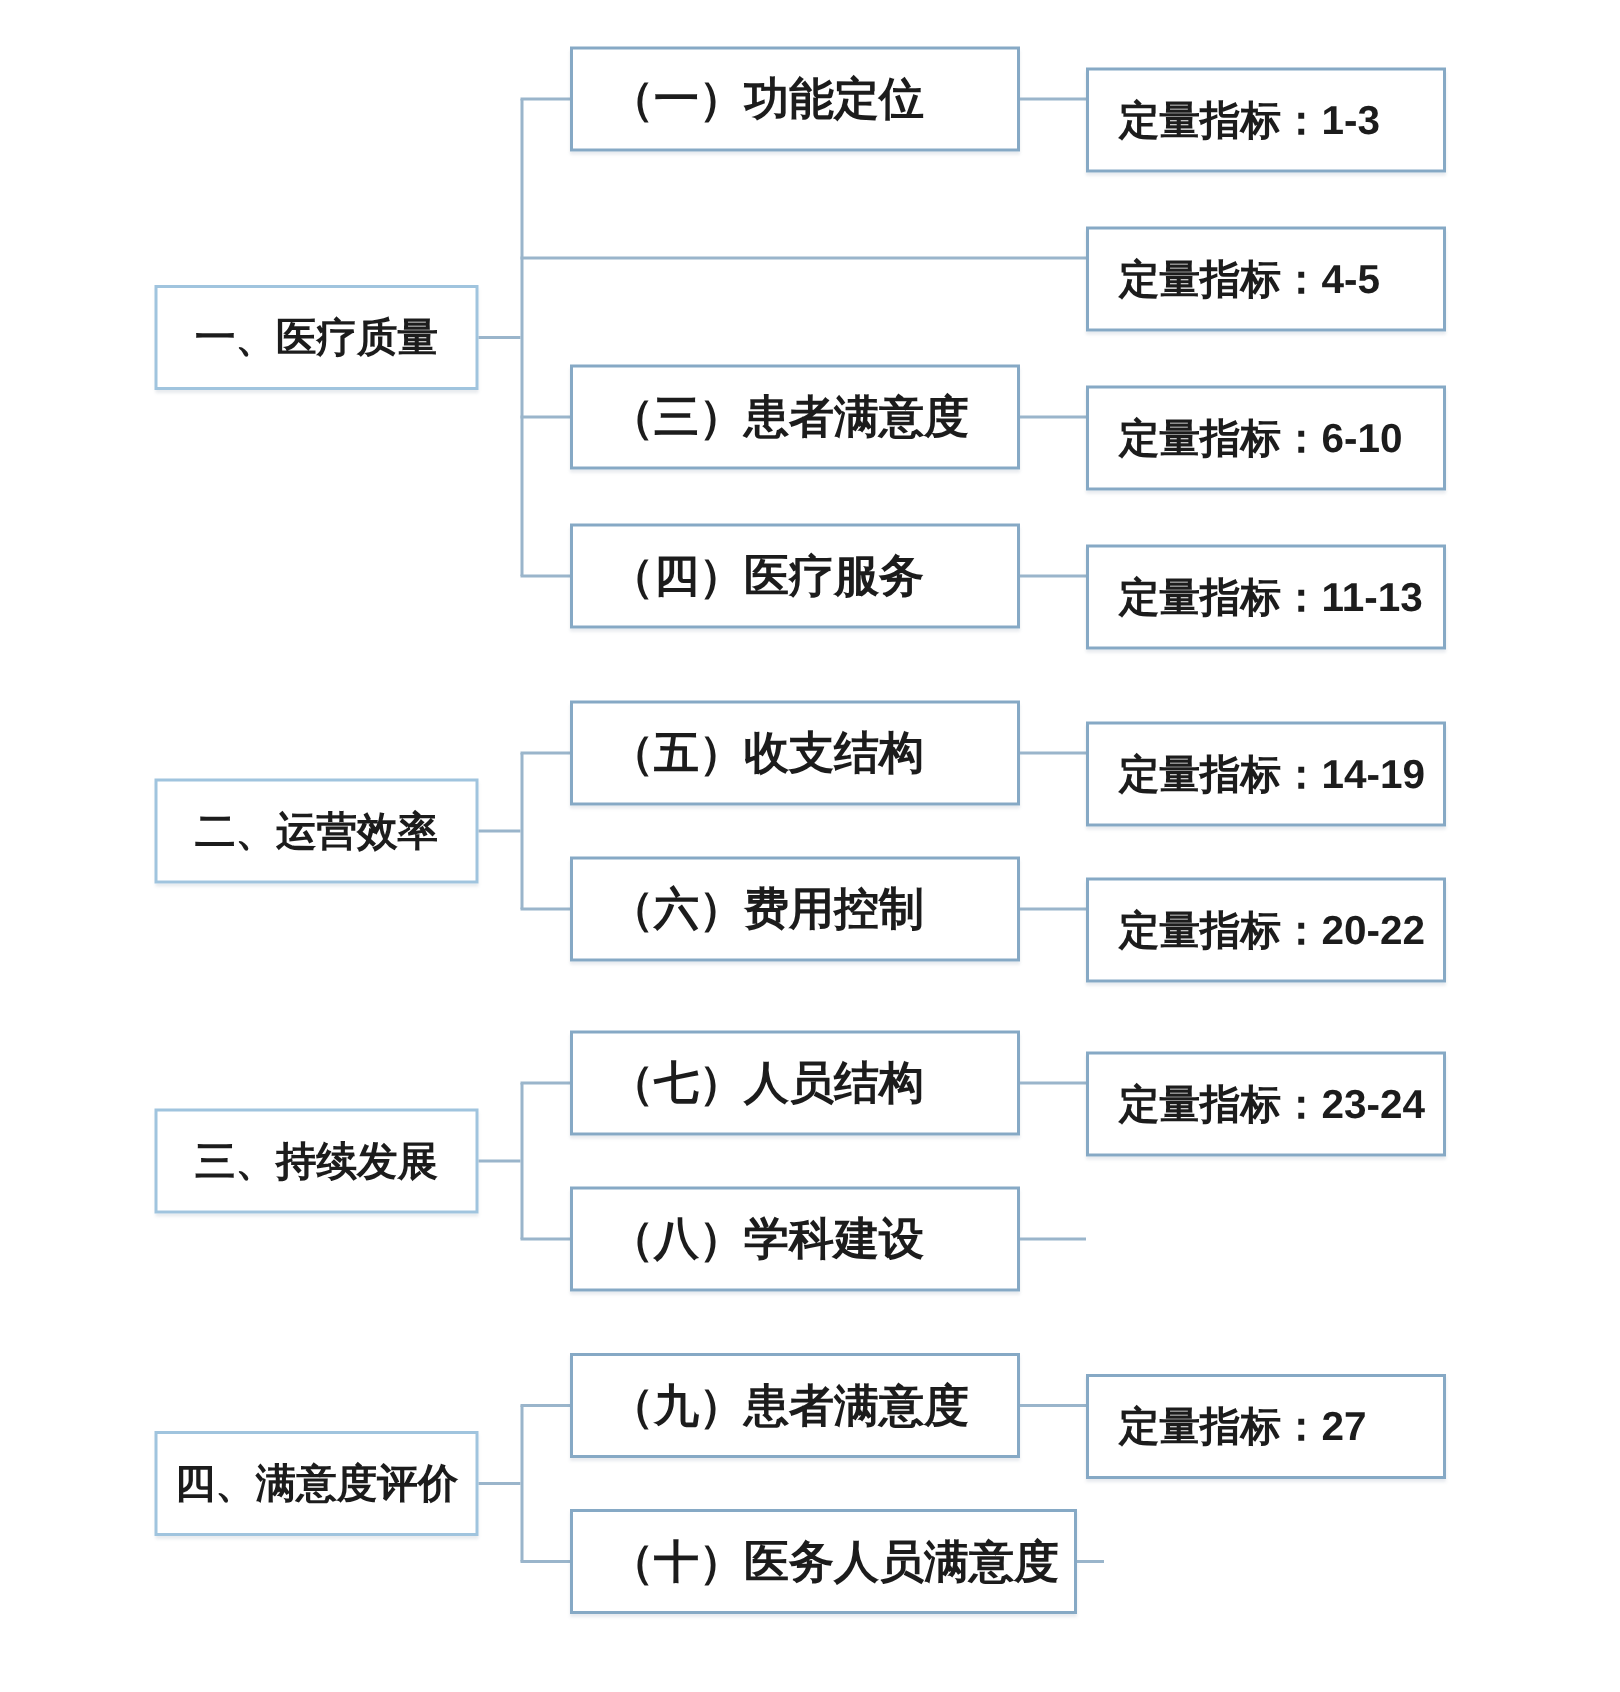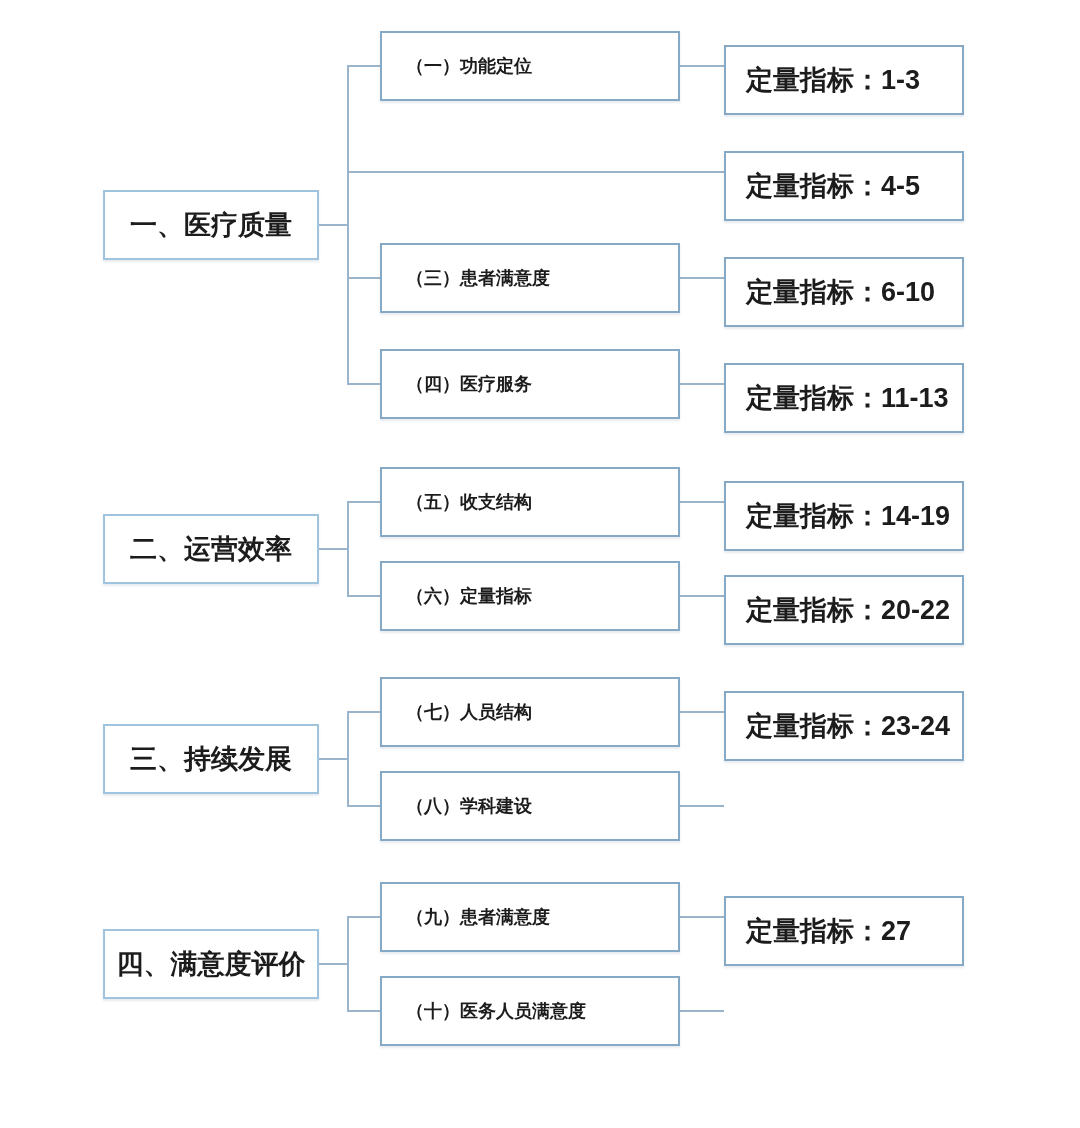--- a/index.html
+++ b/index.html
@@ -25,33 +25,33 @@
     display:flex;align-items:center;justify-content:center;
     font-size:27px;font-weight:700;color:var(--text);
     box-shadow:0 2px 2px rgba(120,140,160,0.18);
     white-space:nowrap;
   }
   .cat-link{width:28px;height:2px;background:var(--line);flex:0 0 auto;}
   .children{
     position:relative;display:flex;flex-direction:column;
   }
   .group-1 .children{gap:36px;}
-  .group-2 .children,.group-3 .children,.group-4 .children{gap:24px;}
+  .group-2 .children,.group-3 .children,.group-4 .children{gap:34px;}
   .trunk{
     position:absolute;left:0;top:35px;bottom:35px;width:2px;background:var(--line);
   }
   .child-row{display:flex;align-items:center;height:70px;}
   .branch{width:33px;height:2px;background:var(--line);flex:0 0 auto;}
   .mid-slot{display:flex;align-items:center;width:344px;flex:0 0 auto;}
   .mid-box{
     min-width:300px;height:70px;flex:0 0 auto;
     border:2px solid var(--border-box);background:#fff;
     display:flex;align-items:center;
     padding:0 10px 0 24px;
-    font-size:18px;font-weight:700;color:var(--text);
+    font-size:30px;font-weight:700;color:var(--text);
     box-shadow:0 2px 2px rgba(120,140,160,0.18);
     white-space:nowrap;
   }
   .mid-link{flex:1 1 auto;min-width:18px;height:2px;background:var(--line);}
   .right-box{
     width:240px;height:70px;flex:0 0 auto;
     border:2px solid var(--border-box);background:#fff;
     display:flex;align-items:center;
     padding:0 8px 0 20px;
     font-size:27px;font-weight:700;color:var(--text);
@@ -143,21 +143,21 @@
         </div>
         <div class="right-box">
           <span>定量指标：14-19</span>
         </div>
       </div>
 
       <div class="child-row">
         <div class="branch"></div>
         <div class="mid-slot">
           <div class="mid-box">
-            <span>（六）定量指标</span>
+            <span>（六）费用控制</span>
           </div>
           <div class="mid-link"></div>
         </div>
         <div class="right-box">
           <span>定量指标：20-22</span>
         </div>
       </div>
 
     </div>
   </div>

